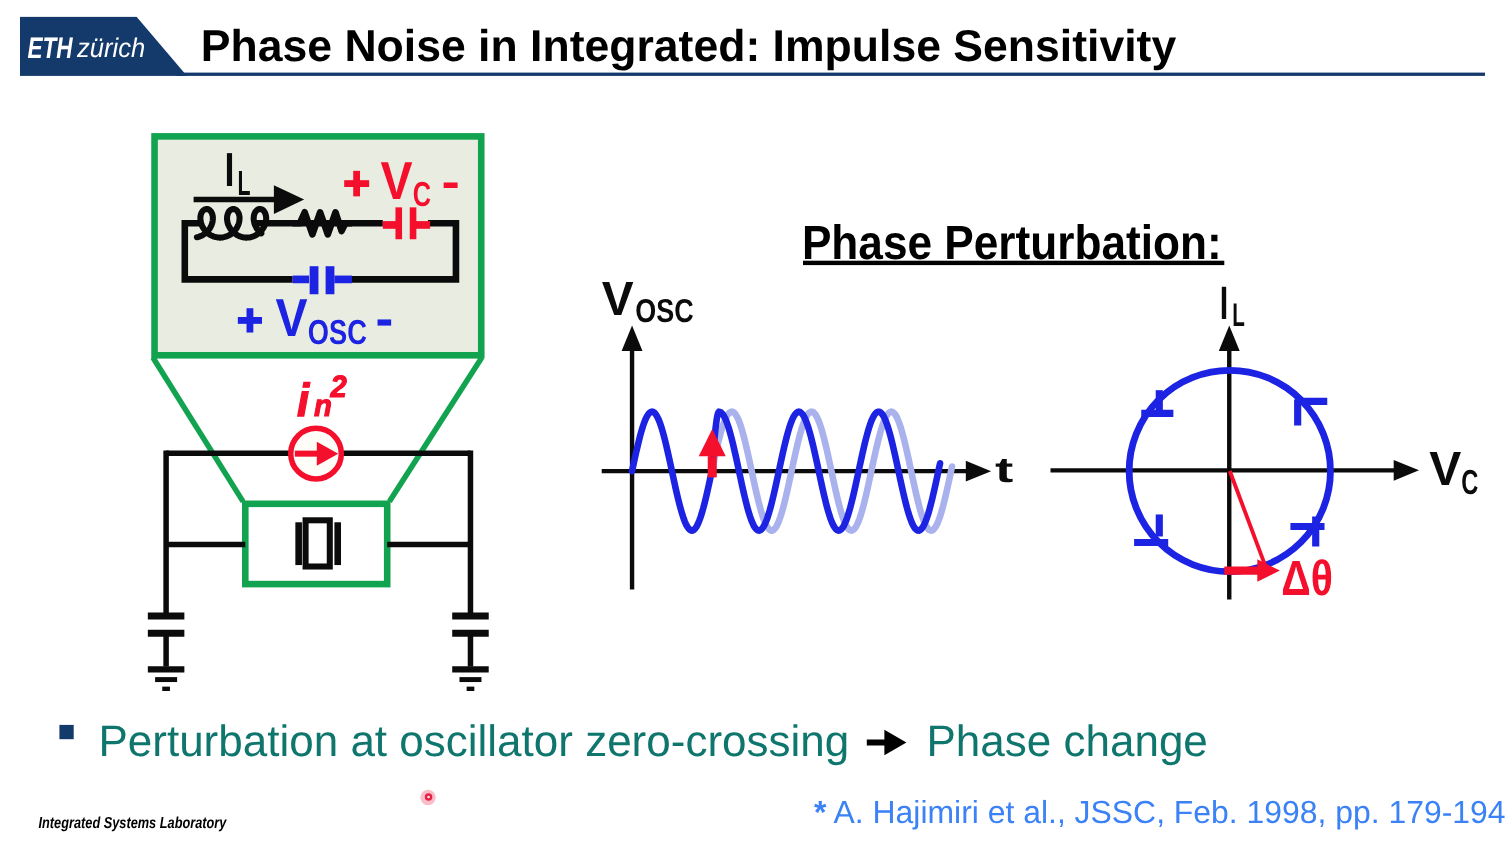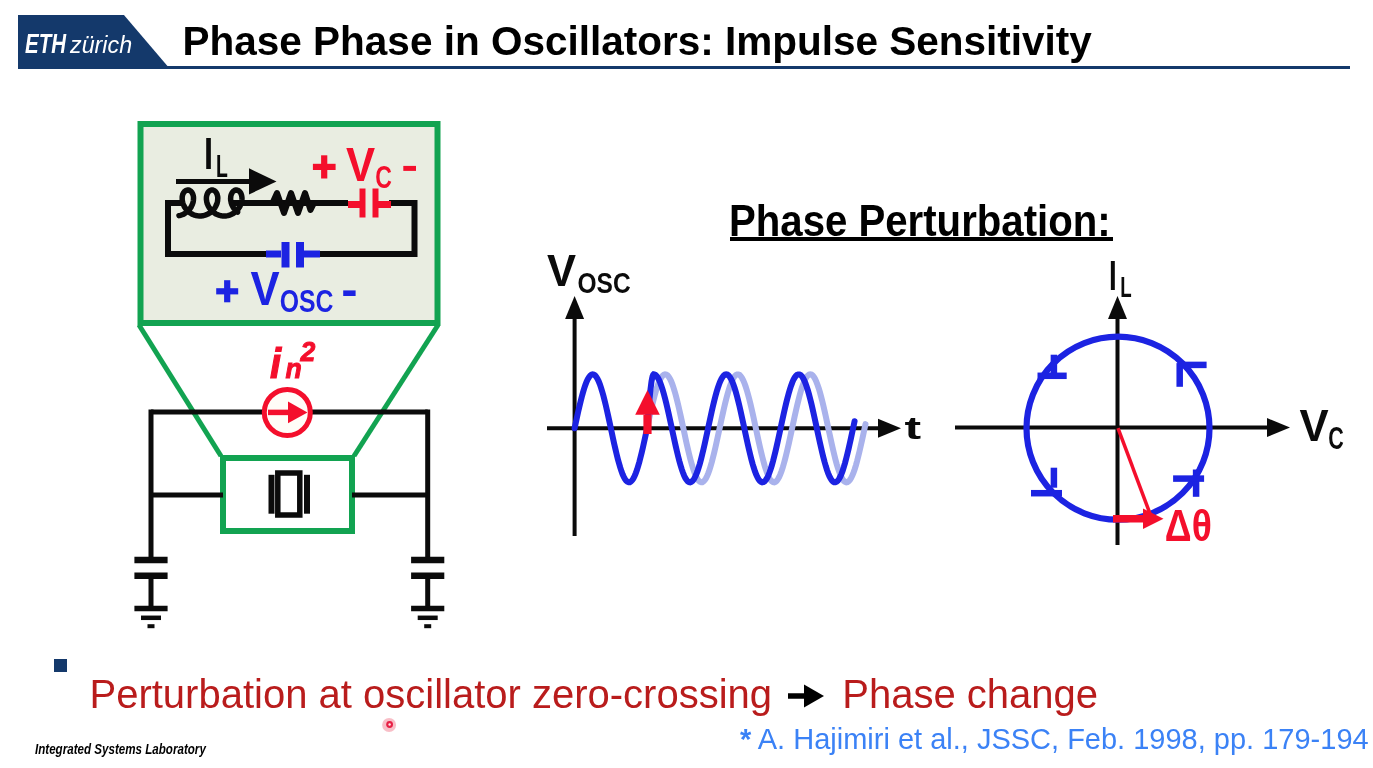--- a/index.html
+++ b/index.html
@@ -8,21 +8,21 @@
   .abs { position:absolute; }
 </style>
 </head>
 <body>
 
   <div class="abs" style="left:18px;top:15px;width:152px;height:54px;background:#14396b;
        clip-path:polygon(0 0,69.7% 0,100% 100%,0 100%);"></div>
   <div class="abs" style="left:24.7px;top:30.9px;color:#fff;font-size:27px;font-weight:bold;font-style:italic;white-space:nowrap;line-height:1;transform:scaleX(0.76);transform-origin:0 0;">ETH</div>
   <div class="abs" style="left:70.3px;top:33.1px;color:#fff;font-size:24.5px;font-style:italic;white-space:nowrap;line-height:1;transform:scaleX(0.95);transform-origin:0 0;">zürich</div>
   <div class="abs" style="left:160px;top:65.5px;width:1190px;height:3.5px;background:#14396b;"></div>
-  <div class="abs" style="left:182.5px;top:17.5px;font-size:40.5px;font-weight:bold;color:#000;white-space:nowrap;">Phase Phase in Oscillators: Impulse Sensitivity</div>
+  <div class="abs" style="left:182.5px;top:17.5px;font-size:40.5px;font-weight:bold;color:#000;white-space:nowrap;">Phase Noise in Integrated: Impulse Sensitivity</div>
 
   <div class="abs" style="left:729px;top:195.5px;transform:scaleX(0.917);transform-origin:0 0;font-size:43.8px;font-weight:bold;color:#000;white-space:nowrap;">Phase Perturbation:</div>
   <div class="abs" style="left:730.3px;top:236.8px;width:382.7px;height:4.4px;background:#000;"></div>
 
   <svg width="1373" height="768" viewBox="0 0 1373 768" style="position:absolute;left:0;top:0">
 <rect x="140.5" y="124" width="297" height="199" fill="#e9ede1" stroke="#12a351" stroke-width="6"></rect>
 <line x1="139" y1="325" x2="221" y2="456" stroke="#12a351" stroke-width="5"></line>
 <line x1="438" y1="325" x2="354" y2="456" stroke="#12a351" stroke-width="5"></line>
 <rect x="223" y="458" width="129" height="73" fill="#ffffff" stroke="#12a351" stroke-width="6"></rect>
 <polyline points="184.0,203.0 168.0,203.0 168.0,254.0 266.0,254.0" fill="none" stroke="#0b0b0b" stroke-width="6"></polyline>
@@ -143,19 +143,19 @@
 <polygon points="1143.0,508.5 1143.0,528.9 1163.5,518.7" fill="#f40f2c"></polygon>
 <g transform="translate(1164.8,540.6) scale(0.83,1)">
       <text x="0" y="0" font-family="Liberation Sans" font-weight="bold" font-size="45" fill="#f40f2c">Δθ</text>
     </g>
 <circle cx="389.1" cy="725" r="7" fill="#f7b3bd" opacity="0.85"></circle>
 <circle cx="389.6" cy="724.5" r="3.4" fill="#e72045"></circle>
 <circle cx="389.6" cy="724.5" r="1.2" fill="#fde8ea"></circle>
 </svg>
 
   <div class="abs" style="left:54px;top:659px;width:12.5px;height:12.5px;background:#14396b;"></div>
-  <div class="abs" style="left:89.5px;top:672px;font-size:40px;color:#b91c1c;white-space:nowrap;">Perturbation at oscillator zero-crossing <svg width="38" height="30" viewBox="0 0 38 30" style="display:inline-block;vertical-align:-3px;margin-left:4px;margin-right:6px;">
+  <div class="abs" style="left:89.5px;top:652px;font-size:40px;color:#0f766e;white-space:nowrap;">Perturbation at oscillator zero-crossing <svg width="38" height="30" viewBox="0 0 38 30" style="display:inline-block;vertical-align:-3px;margin-left:4px;margin-right:6px;">
       <line x1="1" y1="15" x2="21" y2="15" stroke="#000" stroke-width="5.5"></line>
       <polygon points="17,3.5 17,26.5 37,15" fill="#000"></polygon>
     </svg> Phase change</div>
 
   <div class="abs" style="left:35px;top:741px;font-size:14.5px;font-weight:bold;font-style:italic;color:#000;white-space:nowrap;transform:scaleX(0.8);transform-origin:0 0;">Integrated Systems Laboratory</div>
   <div class="abs" style="left:740px;top:722.5px;font-size:29px;color:#3b82f6;white-space:nowrap;"><b>*</b> A. Hajimiri et al., JSSC, Feb. 1998, pp. 179-194</div>
 
 </body></html>

